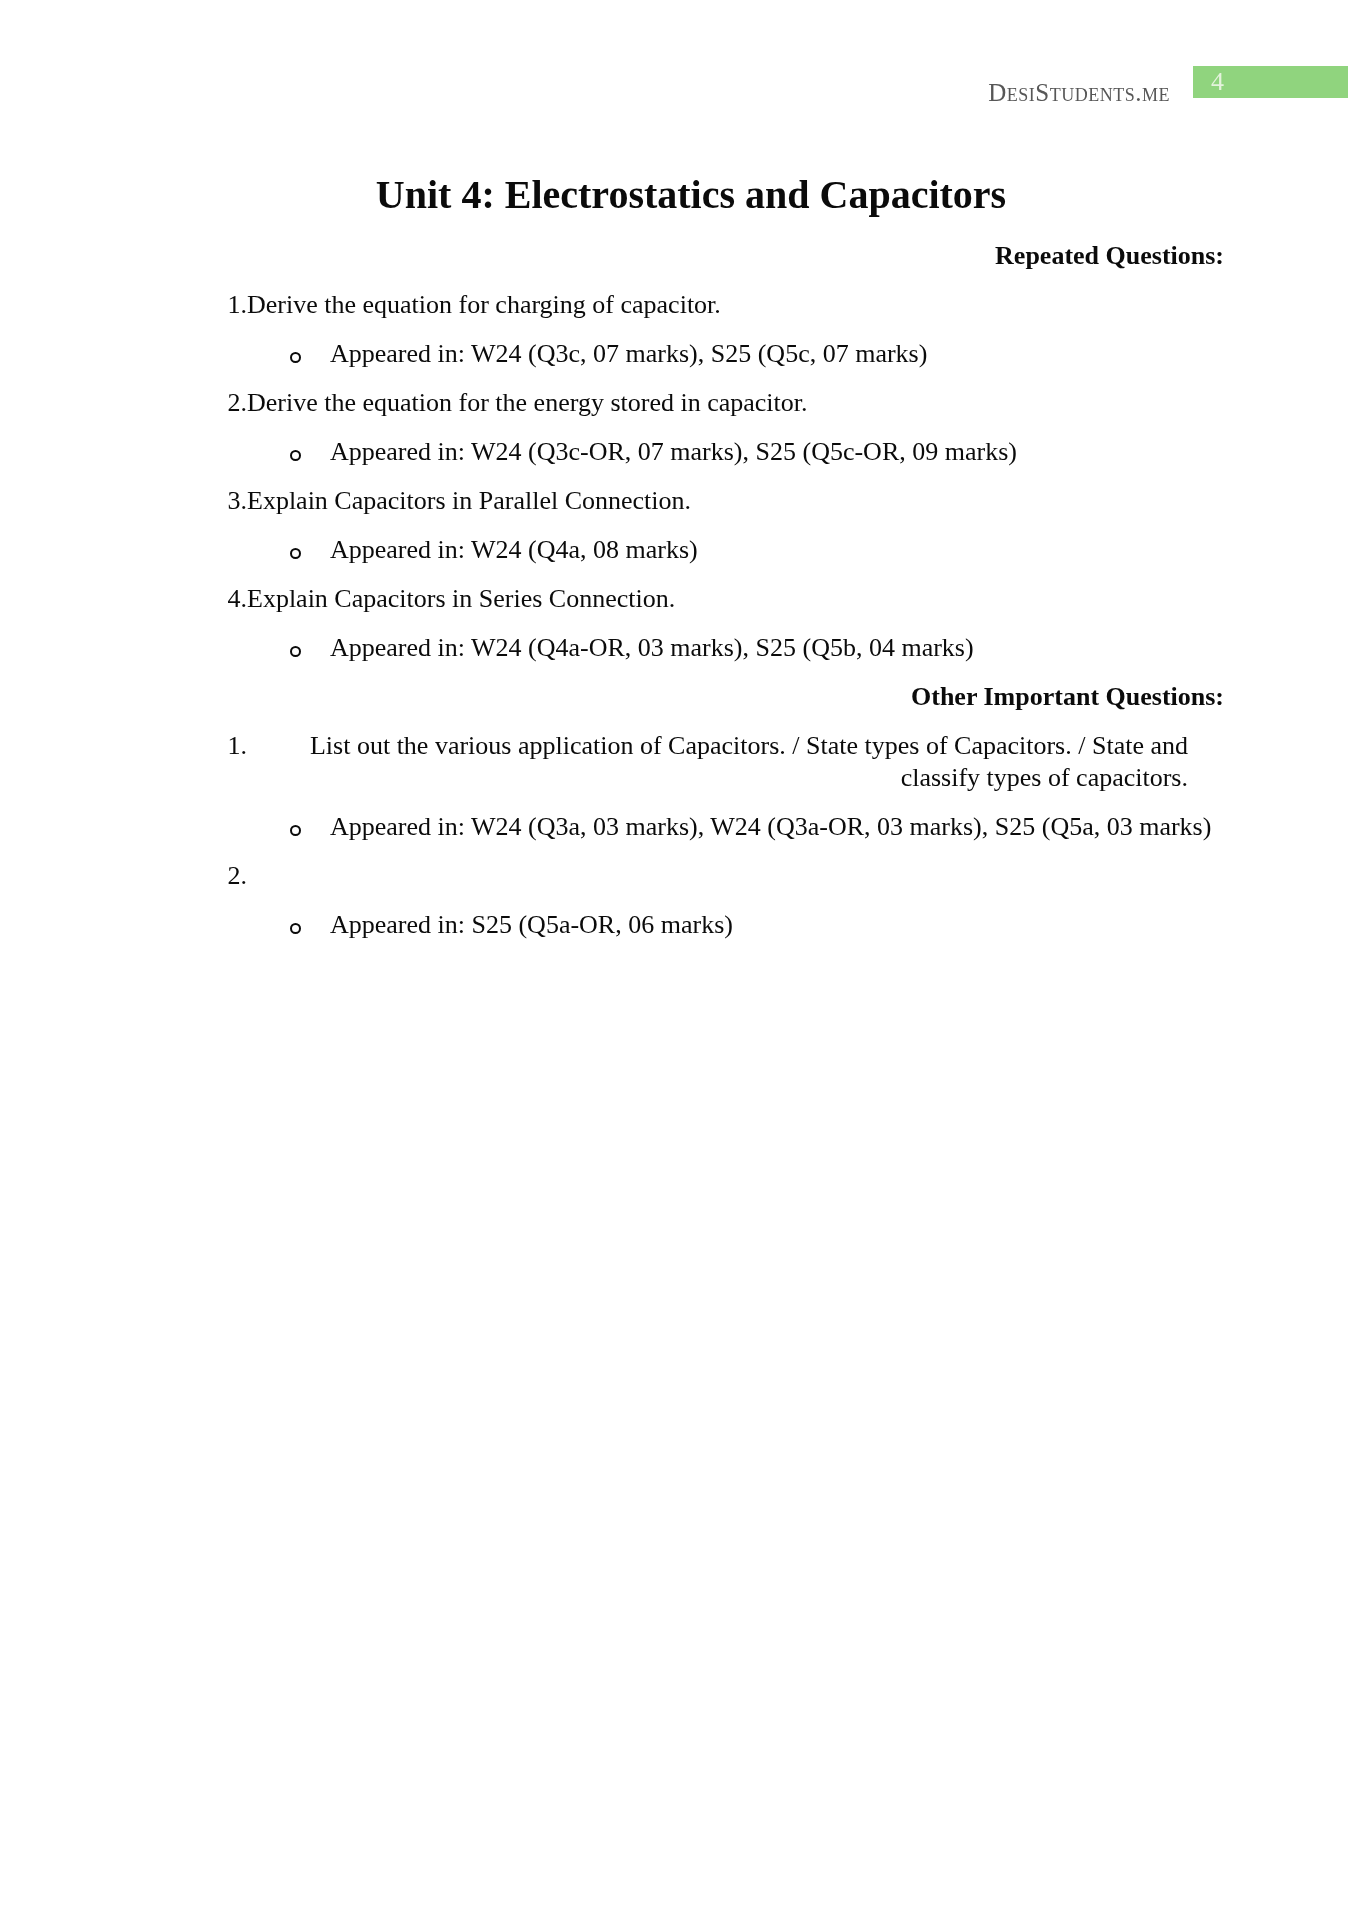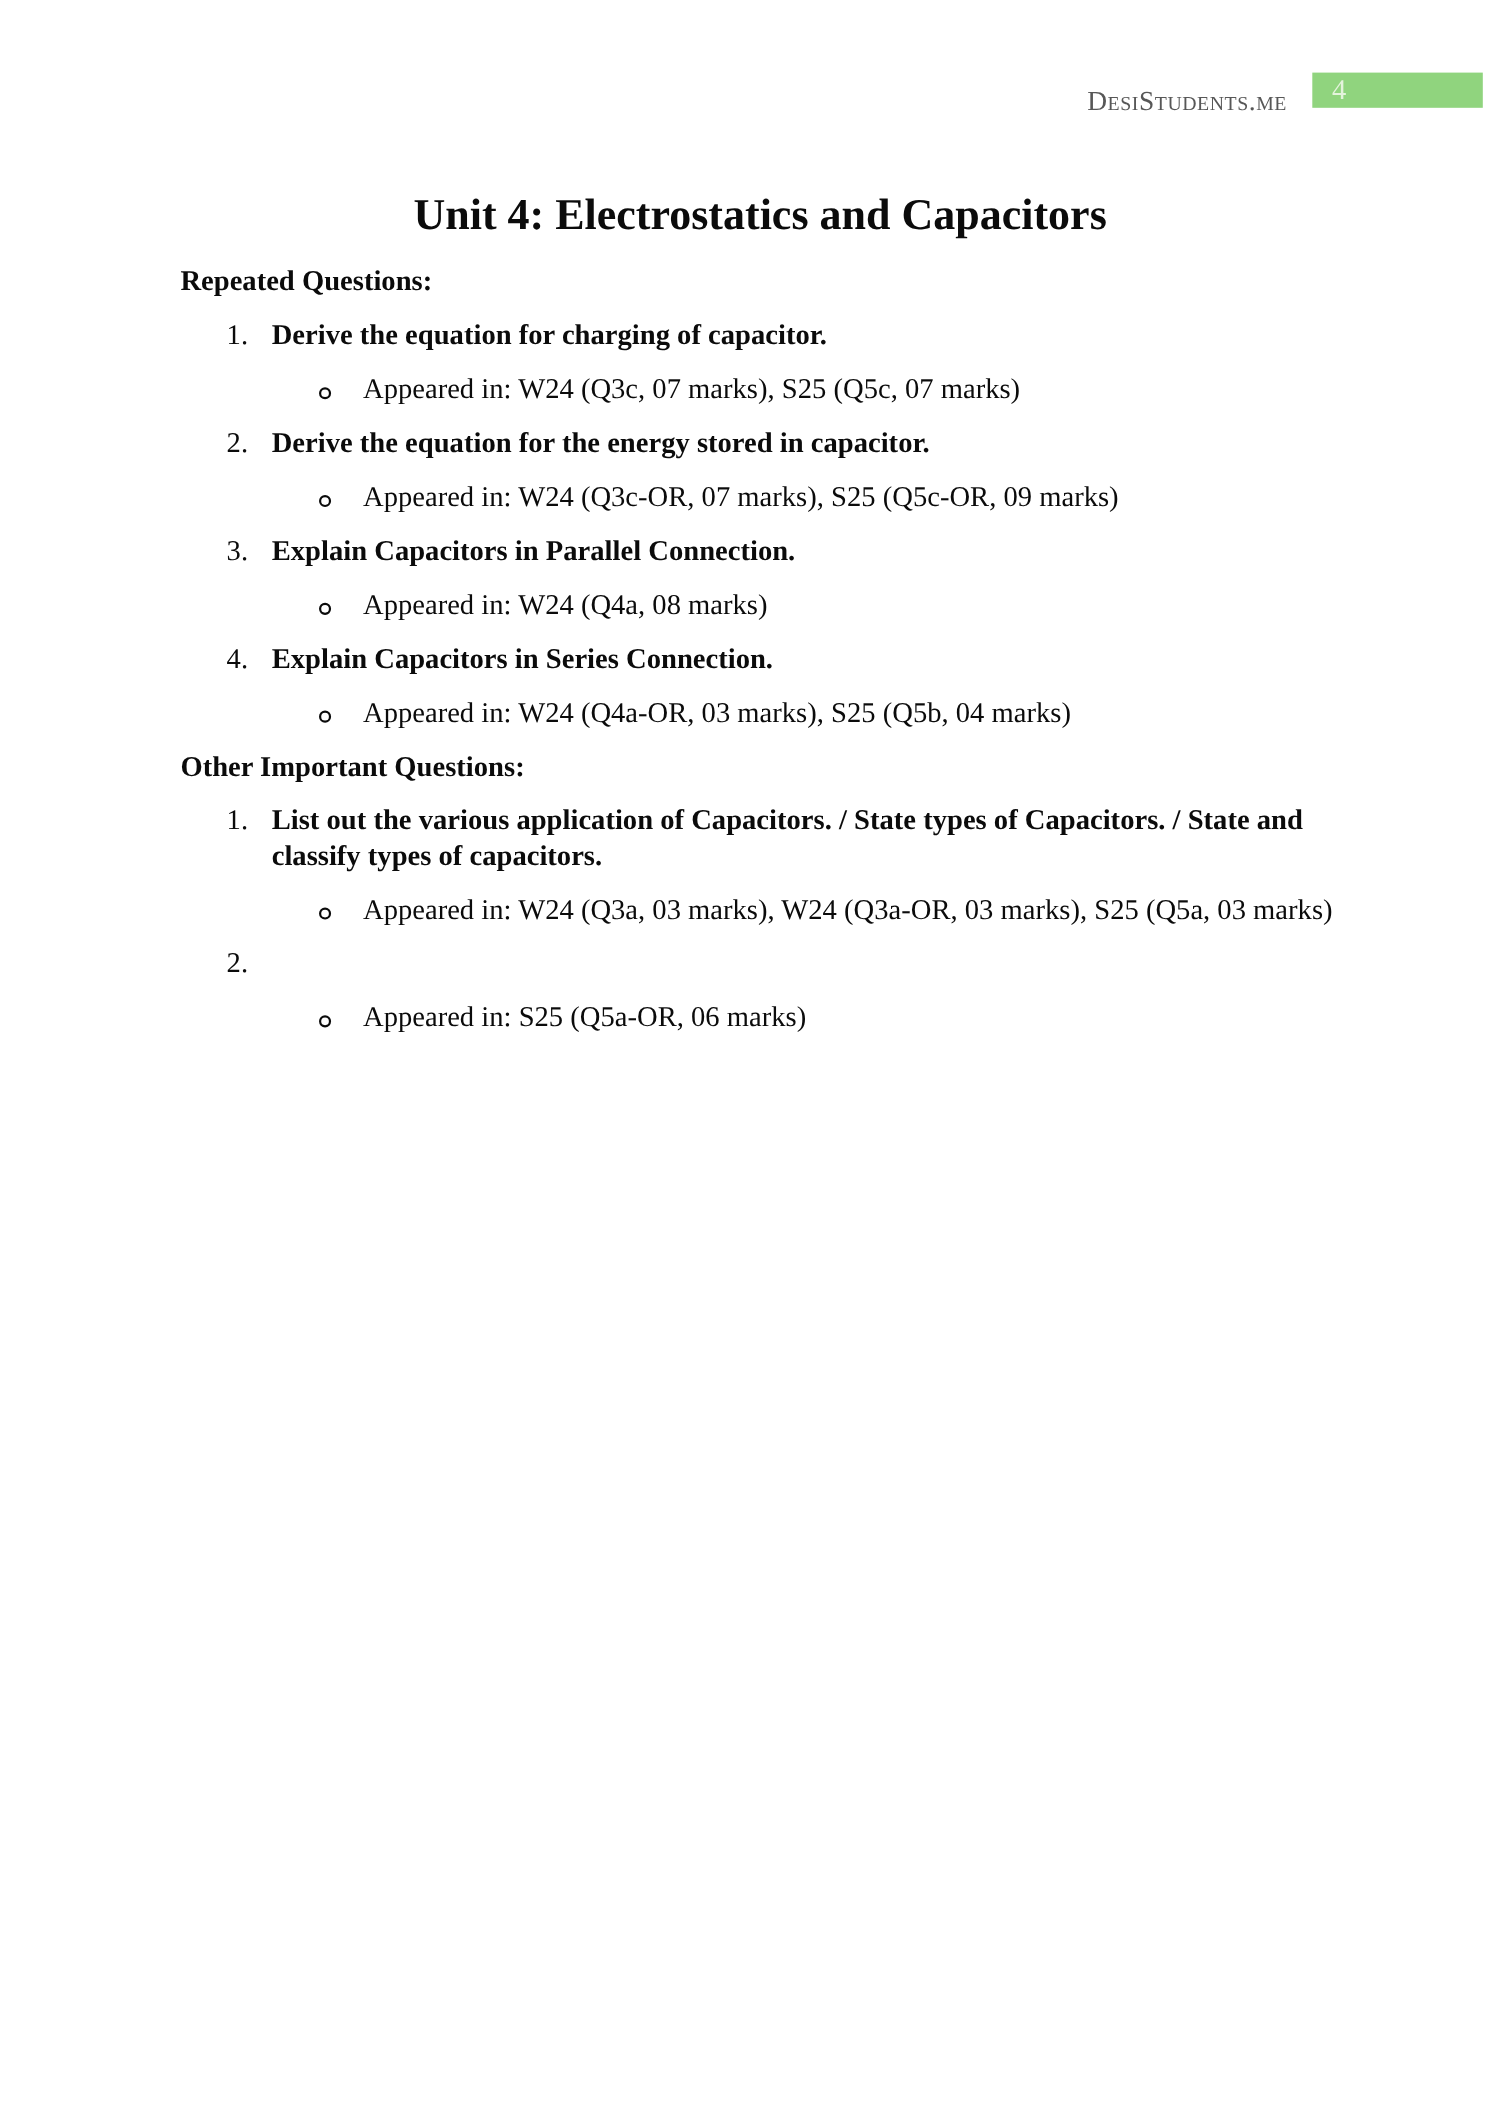--- a/index.html
+++ b/index.html
@@ -36,34 +36,34 @@
     width:100%;
     margin:12px;
     text-align:center;
     font-size:40px; line-height:40px;
     font-weight:bold;
   }
   
   .content {
     position:absolute; top:240px; left:164px;
     width:1060px;
-    font-size:26px; line-height:32px;
+    font-size:26px; line-height:32px;text-align:right;
   }
   .section-heading {
     margin:0 0 17px 0;
     font-size:26px; line-height:32px;
     font-weight:bold;
   }
   .qitem {
     display:flex;
     margin:0 0 17px 42px;
     width:982px;
   }
   .qnum { flex:0 0 41px; font-weight:normal; }
-  .qtext { font-weight:bold; }
+  .qtext { font-weight:normal; }
   .bullet-line {
     display:flex;
     margin:0 0 17px 126px;
   }
   .bullet-circle {
     flex:0 0 auto;
     width:7px; height:7px;
     border:2px solid #0b0b0b;
     border-radius:50%;
     margin:14px 29px 0 0;

